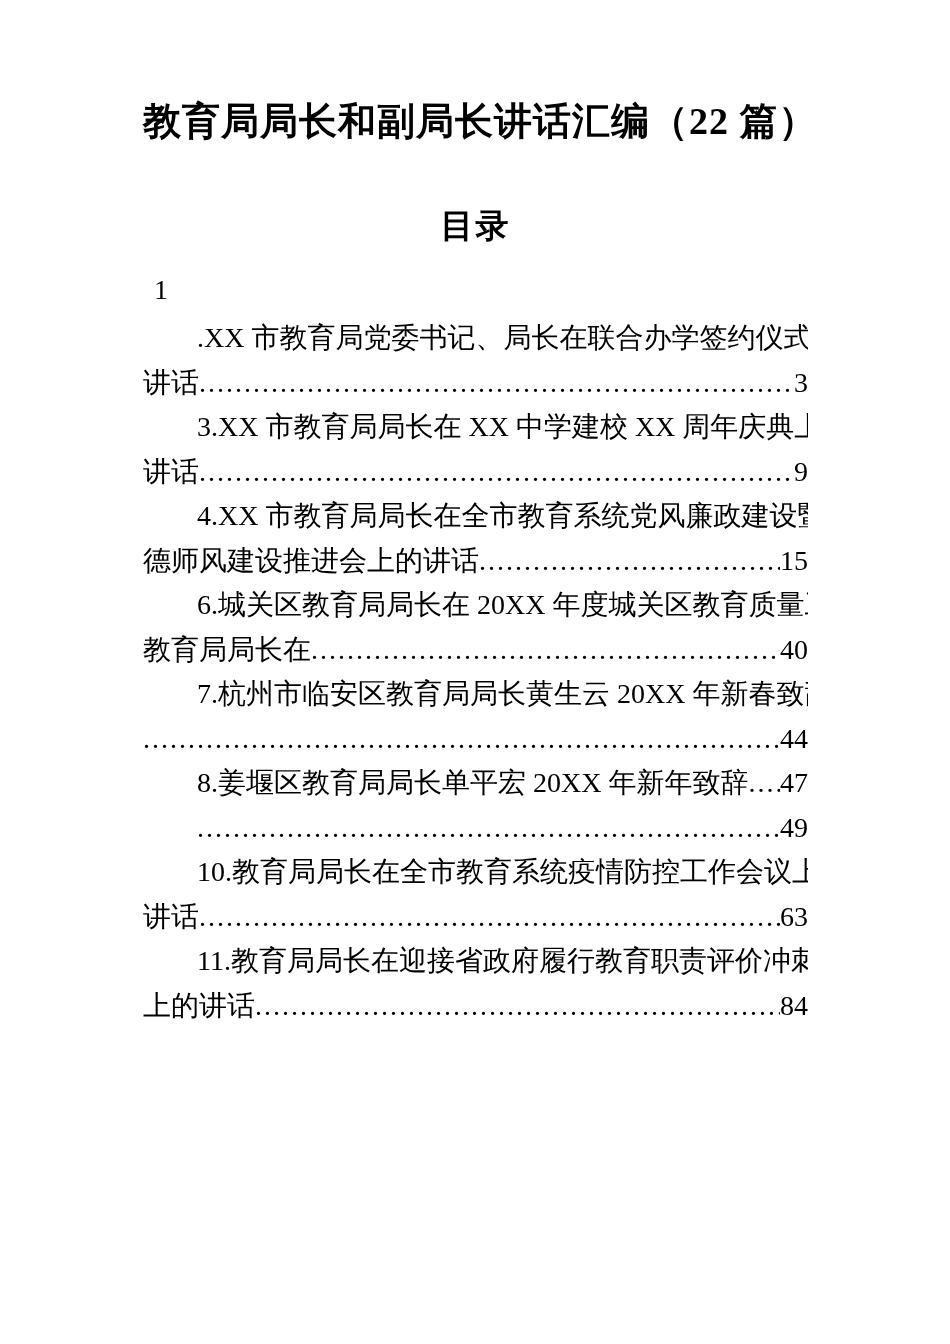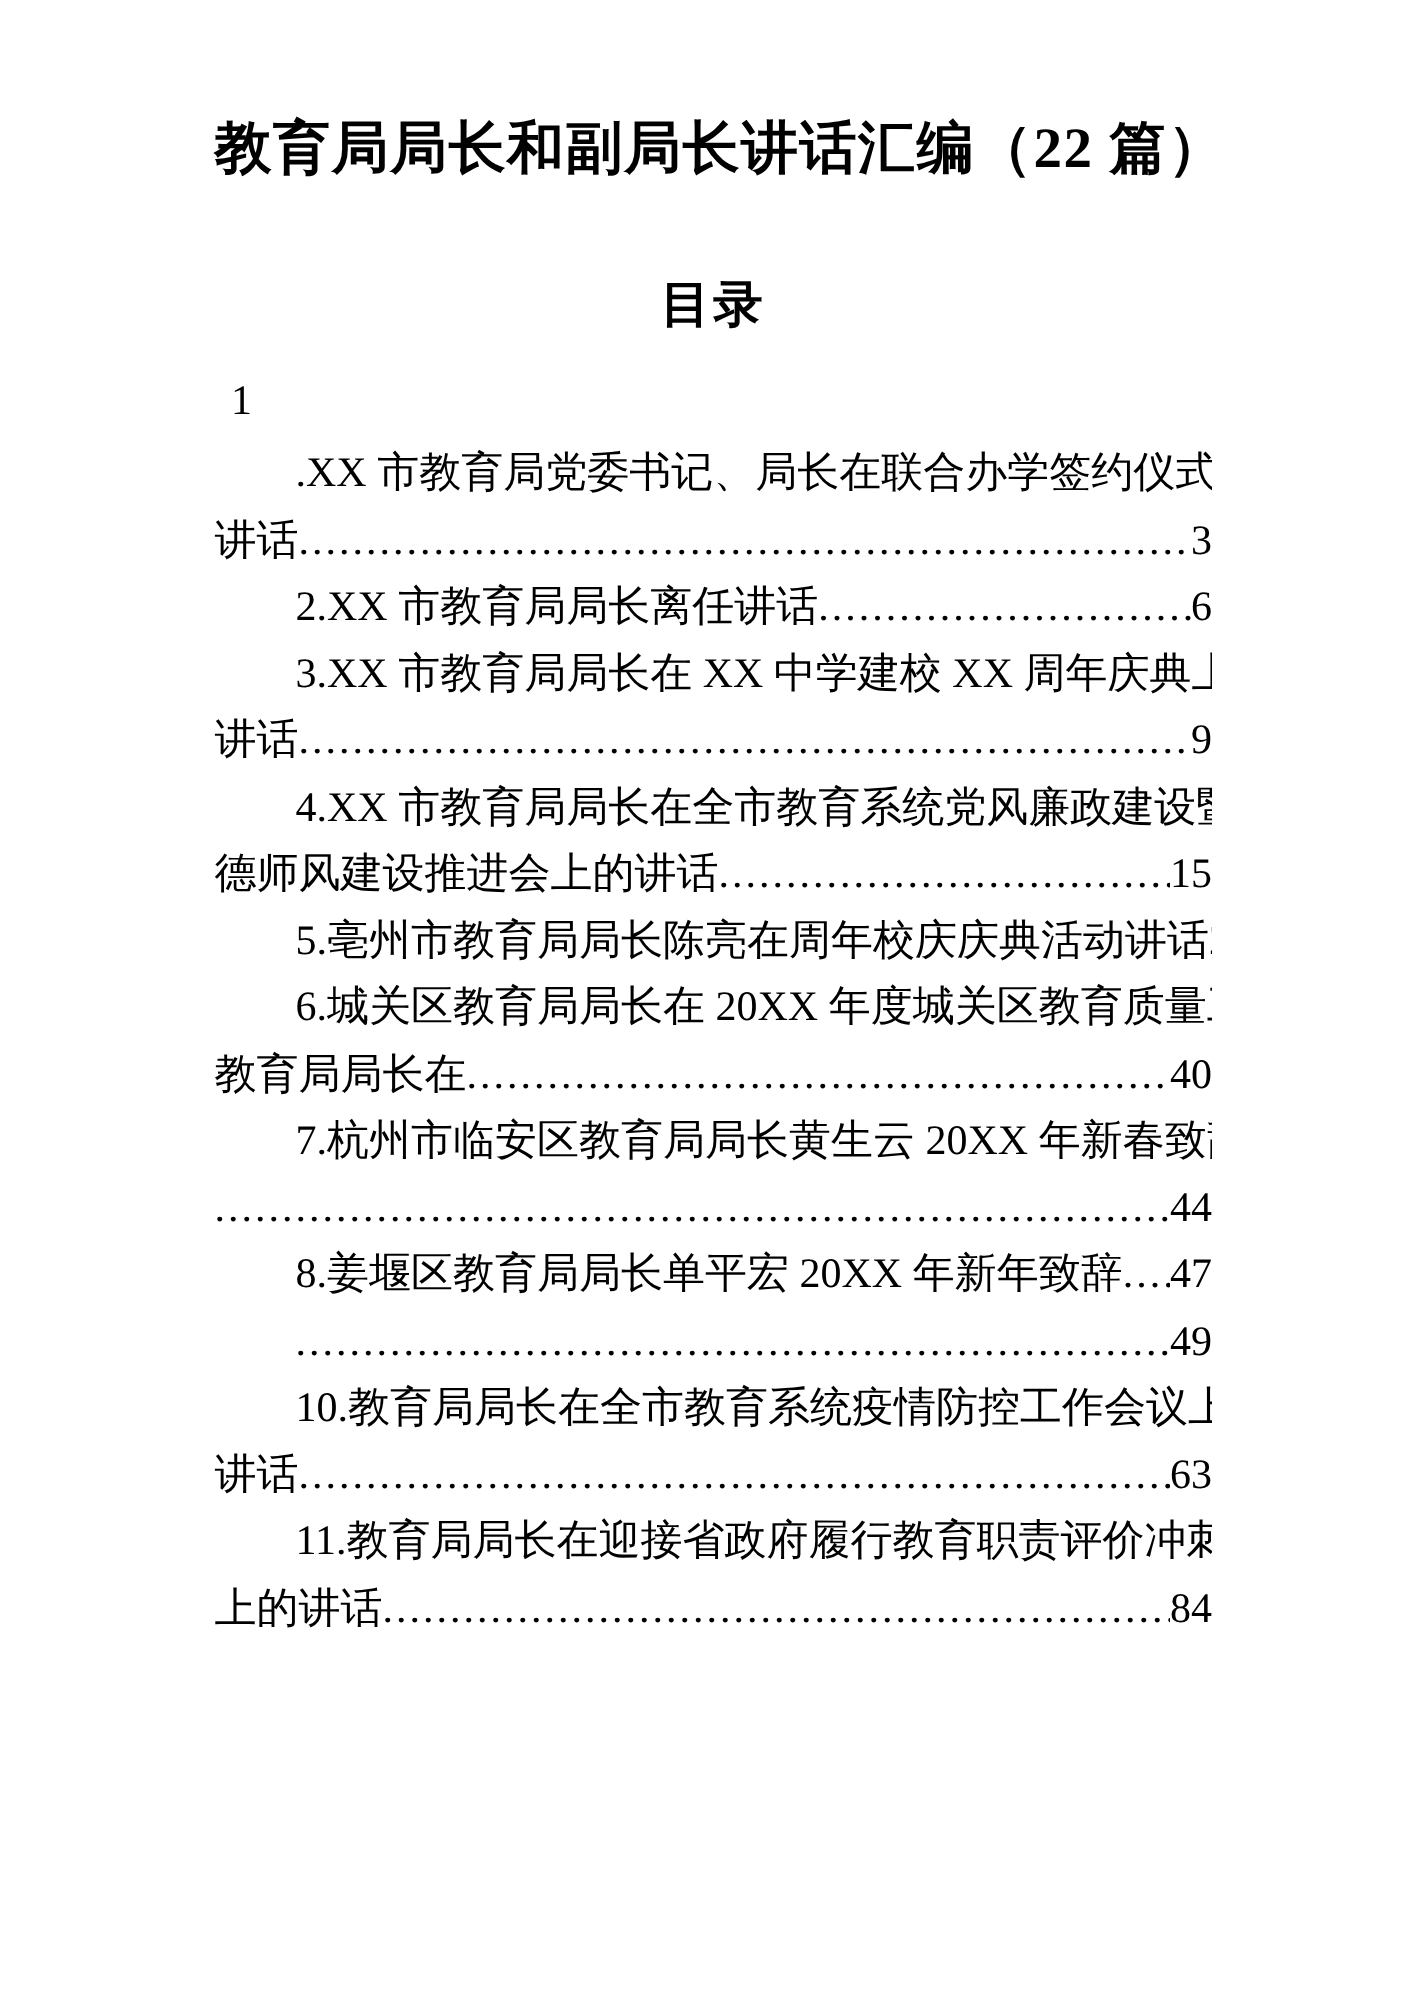--- a/index.html
+++ b/index.html
@@ -8,21 +8,21 @@
     height: 1344px;
     background: #ffffff;
     color: #000000;
     font-family: "Liberation Serif", "DejaVu Serif", serif;
     overflow: hidden;
   }
   .page {
     box-sizing: border-box;
     width: 950px;
     height: 1344px;
-    padding: 76px 142px 0 143px;
+    padding: 98px 142px 0 143px;
     background: #ffffff;
   }
   .title {
     margin: 0;
     font-size: 38px;
     line-height: 46px;
     font-weight: 700;
     text-align: center;
     letter-spacing: 1px;
     white-space: nowrap;
@@ -81,53 +81,39 @@
 
     <div>
       <div class="ln first">.XX 市教育局党委书记、局长在联合办学签约仪式上的</div>
       <div class="ln fl">
         <span class="txt">讲话</span>
         <span class="leader"></span>
         <span class="pg">3</span>
       </div>
     </div>
 
-    <div>
-      <div class="ln fl first">
-        <span class="txt">2.XX 市教育局局长离任讲话</span>
-        <span class="leader"></span>
-        <span class="pg">6</span>
-      </div>
-    </div>
 
     <div>
       <div class="ln first">3.XX 市教育局局长在 XX 中学建校 XX 周年庆典上的</div>
       <div class="ln fl">
         <span class="txt">讲话</span>
         <span class="leader"></span>
         <span class="pg">9</span>
       </div>
     </div>
 
     <div>
       <div class="ln first">4.XX 市教育局局长在全市教育系统党风廉政建设暨师</div>
       <div class="ln fl">
         <span class="txt">德师风建设推进会上的讲话</span>
         <span class="leader"></span>
         <span class="pg">15</span>
       </div>
     </div>
 
-    <div>
-      <div class="ln fl first">
-        <span class="txt">5.亳州市教育局局长陈亮在周年校庆庆典活动讲话</span>
-        <span class="leader"></span>
-        <span class="pg">26</span>
-      </div>
-    </div>
 
     <div>
       <div class="ln first">6.城关区教育局局长在 20XX 年度城关区教育质量工</div>
       <div class="ln fl">
         <span class="txt">教育局局长在</span>
         <span class="leader"></span>
         <span class="pg">40</span>
       </div>
     </div>
 

